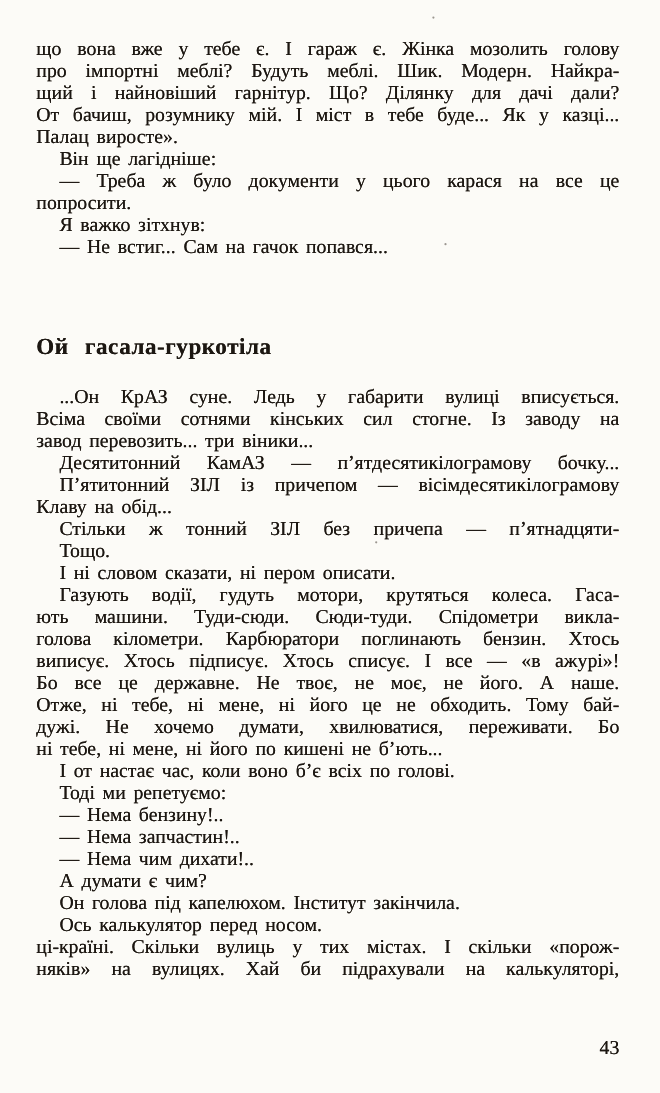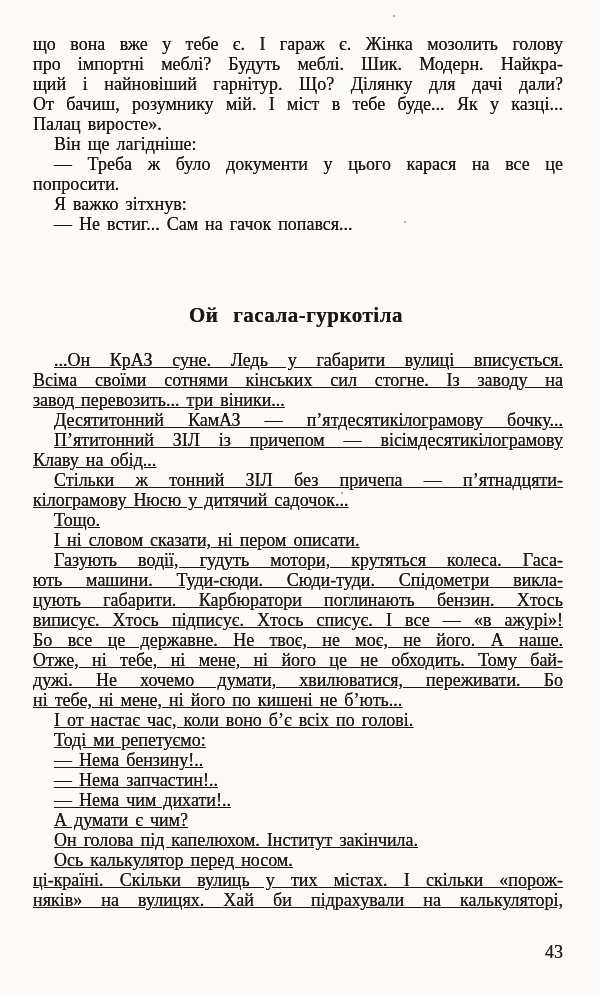--- a/index.html
+++ b/index.html
@@ -14,42 +14,42 @@
   }
   .text-column {
     position: absolute;
     left: 33px;
     top: 0;
     width: 530px;
     height: 814px;
   }
   .section { position: absolute; left: 0; right: 0; }
   #section-1 { top: 34px; }
-  #section-2 { top: 350px; text-decoration: underline; }
+  #section-2 { top: 350px; }
   .line {
     height: 20px;
     line-height: 20px;
     font-size: 18px;
     word-spacing: 2.5px;
     white-space: nowrap;
     text-shadow: 0 0 0.35px rgba(25,18,10,0.9);
   }
   .line.indent { padding-left: 21px; }
   .line.justify {
     white-space: normal;
     text-align: justify;
     text-align-last: justify;
     text-justify: inter-word;
   }
   .heading {
     position: absolute;
     left: 0; right: 4px;
     top: 302px;
     margin: 0;
-    text-align: center;
+    text-align: left;
     font-size: 21px;
     font-weight: bold;
     letter-spacing: 0.5px;
     word-spacing: 9px;
     line-height: 26px;
     text-shadow: 0 0 0.4px rgba(25,18,10,0.9);
   }
   .page-number {
     position: absolute;
     right: 0;
@@ -89,26 +89,25 @@
     <h1 class="heading">Ой гасала-гуркотіла</h1>
 
     <div class="section" id="section-2">
         <div class="line indent justify">...Он КрАЗ суне. Ледь у габарити вулиці вписується.</div>
         <div class="line justify">Всіма своїми сотнями кінських сил стогне. Із заводу на</div>
         <div class="line">завод перевозить... три віники...</div>
         <div class="line indent justify">Десятитонний КамАЗ — п’ятдесятикілограмову бочку...</div>
         <div class="line indent justify">П’ятитонний ЗІЛ із причепом — вісімдесятикілограмову</div>
         <div class="line">Клаву на обід...</div>
         <div class="line indent justify">Стільки ж тонний ЗІЛ без причепа — п’ятнадцяти-</div>
-        <div class="line">кілограмову Нюсю у дитячий садочок...</div>
         <div class="line indent">Тощо.</div>
         <div class="line indent">І ні словом сказати, ні пером описати.</div>
         <div class="line indent justify">Газують водії, гудуть мотори, крутяться колеса. Гаса-</div>
         <div class="line justify">ють машини. Туди-сюди. Сюди-туди. Спідометри викла-</div>
-        <div class="line justify">цують габарити. Карбюратори поглинають бензин. Хтось</div>
+        <div class="line justify">голова кілометри. Карбюратори поглинають бензин. Хтось</div>
         <div class="line justify">виписує. Хтось підписує. Хтось списує. І все — «в ажурі»!</div>
         <div class="line justify">Бо все це державне. Не твоє, не моє, не його. А наше.</div>
         <div class="line justify">Отже, ні тебе, ні мене, ні його це не обходить. Тому бай-</div>
         <div class="line justify">дужі. Не хочемо думати, хвилюватися, переживати. Бо</div>
         <div class="line">ні тебе, ні мене, ні його по кишені не б’ють...</div>
         <div class="line indent">І от настає час, коли воно б’є всіх по голові.</div>
         <div class="line indent">Тоді ми репетуємо:</div>
         <div class="line indent">— Нема бензину!..</div>
         <div class="line indent">— Нема запчастин!..</div>
         <div class="line indent">— Нема чим дихати!..</div>

